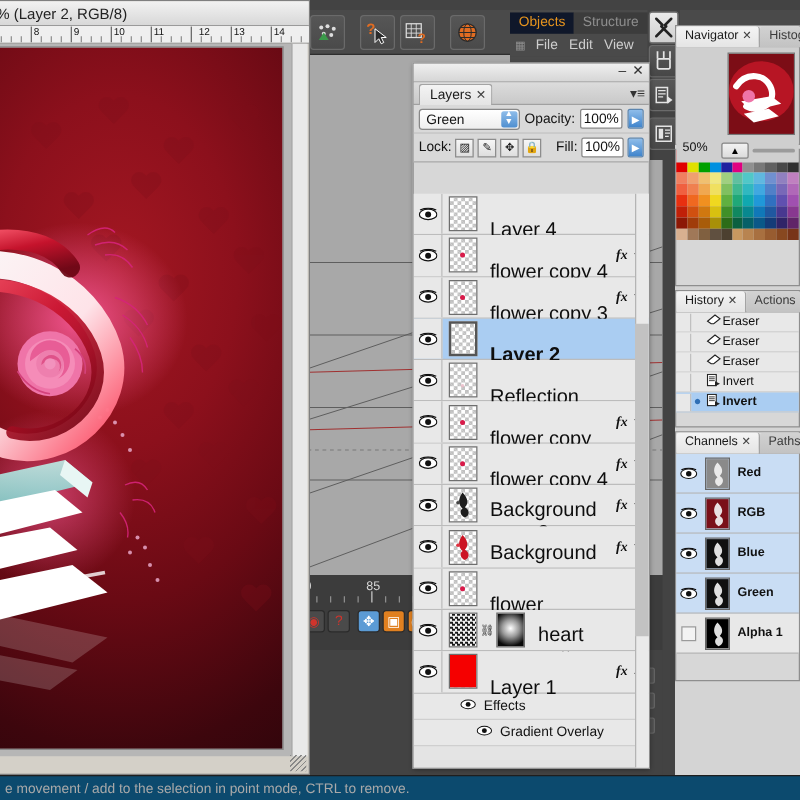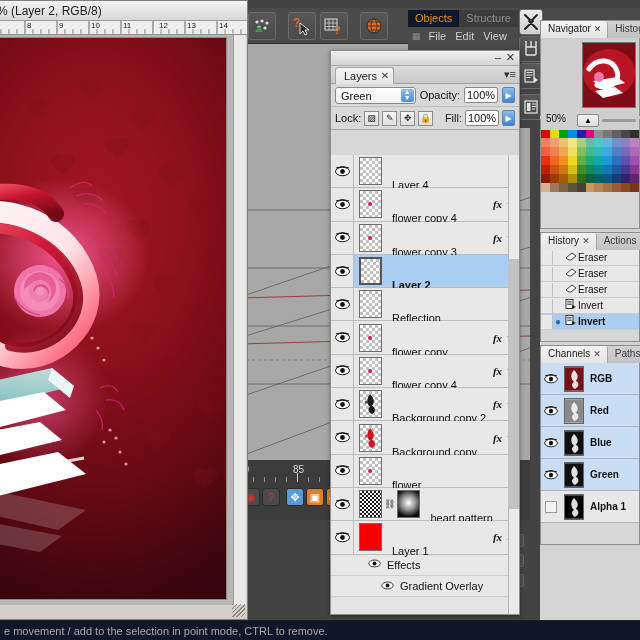--- a/index.html
+++ b/index.html
@@ -46,21 +46,21 @@
     background:#434343; color:#c6c6c6;
   }
   .coord-row { position:absolute; right:6px; display:flex; align-items:center; gap:3px; }
   .coord-spin { width:9px; height:13px; background:#4f4f4f; border:1px solid #636363; border-radius:2px;
      color:#bbb; font-size:6px; display:flex; align-items:center; justify-content:center;}
   .coord-lbl { width:12px; text-align:center; font-size:10px; color:#d2d2d2; }
   .coord-inp { width:26px; height:13px; background:#4f4f4f; border:1px solid #636363; border-radius:2px; }
 
   #c4d-status {
     position:absolute; left:0; top:620px; width:640px; height:20px;
-    background:#0f172a; color:#a9a9a9; font-size:11px;
+    background:#0c4a6e; color:#a9a9a9; font-size:11px;
     display:flex; align-items:center; padding-left:4px;
     border-top:1px solid #1e1e1e;
   }
 
   
   #obj-panel { position:absolute; left:408px; top:10px; width:112px; height:450px; background:#434343; }
   .obj-tabs { display:flex; height:17px; }
   .obj-tab { padding:2px 7px 0 7px; font-size:11px; color:#8e8e8e; background:#3c3c3c; }
   .obj-tab.active { color:#e8951e; background:#0f172a; }
   .obj-menu { height:18px; background:#4a4a4a; display:flex; align-items:center; gap:9px;
@@ -146,21 +146,21 @@
   .eye-cell { width:23px; height:100%; display:flex; align-items:center; justify-content:center;
      border-right:1px solid #bcbcbc; background:#e8e8e8;}
   .layer-row.sel .eye-cell { background:#e8e8e8; }
   .thumb { width:23px; height:28px; margin-left:5px; border:1px solid #6e6e6e; flex:none;
     background-image:
       linear-gradient(45deg,#c0c0c0 25%,transparent 25%,transparent 75%,#c0c0c0 75%),
       linear-gradient(45deg,#c0c0c0 25%,transparent 25%,transparent 75%,#c0c0c0 75%);
     background-size:6px 6px; background-position:0 0,3px 3px; background-color:#fff;
     position:relative; overflow:hidden; }
   .thumb.sel-outline { border:2px solid #555; }
-  .layer-name { margin-left:10px; font-size:11px; color:#0e0e0e; flex:1;margin-top:28px; }
+  .layer-name { margin-left:10px; font-size:16px; color:#0e0e0e; flex:1;margin-top:28px; }
   .layer-name.bold { font-weight:bold; }
   .fx { font-size:11px; font-style:italic; font-weight:bold; font-family:"Liberation Serif",serif; color:#111; margin-right:4px;}
   .fx-tri { font-size:7px; color:#333; margin-right:6px; }
   .sub-row { height:21px; display:flex; align-items:center; background:#e8e8e8;
      border-bottom:1px solid #cfcfcf; }
   #lp-scroll { position:absolute; right:0; top:104px; width:11px; bottom:0; background:#eaeaea;
      border-left:1px solid #b4b4b4;}
   #lp-thumbbar { position:absolute; right:0; top:104px; width:11px; height:250px; background:#c2c2c2; }
 
   
@@ -939,38 +939,38 @@
     <div id="channel-list">
         <div class="chan-row">
           <span style="width:20px;display:flex;align-items:center;justify-content:center">
             <svg width="14" height="10" viewBox="0 0 15 11">
               <ellipse cx="7.5" cy="5.5" rx="7" ry="4.2" fill="#fff" stroke="#111" stroke-width="1"></ellipse>
               <circle cx="7.5" cy="5.5" r="2.4" fill="#111"></circle>
               <path d="M1 2 Q7.5 -1 14 2" stroke="#111" stroke-width="1" fill="none"></path>
             </svg>
           </span>
           <span class="chan-thumb"><svg width="100%" height="100%" viewBox="0 0 20 26">
-              <rect width="20" height="26" fill="#7a1018"></rect>
+              <rect width="20" height="26" fill="#8a8a8a"></rect>
               <path d="M10 3 C14 7,16 11,12 15 C16 17,16 22,11 24 C7 22,7 18,10 16 C6 13,6 7,10 3Z" fill="#f2f2f2" opacity="0.92"></path>
             </svg></span>
-          <span class="chan-name">RGB</span>
+          <span class="chan-name">Red</span>
         </div>
         <div class="chan-row">
           <span style="width:20px;display:flex;align-items:center;justify-content:center">
             <svg width="14" height="10" viewBox="0 0 15 11">
               <ellipse cx="7.5" cy="5.5" rx="7" ry="4.2" fill="#fff" stroke="#111" stroke-width="1"></ellipse>
               <circle cx="7.5" cy="5.5" r="2.4" fill="#111"></circle>
               <path d="M1 2 Q7.5 -1 14 2" stroke="#111" stroke-width="1" fill="none"></path>
             </svg>
           </span>
           <span class="chan-thumb"><svg width="100%" height="100%" viewBox="0 0 20 26">
-              <rect width="20" height="26" fill="#8a8a8a"></rect>
+              <rect width="20" height="26" fill="#7a1018"></rect>
               <path d="M10 3 C14 7,16 11,12 15 C16 17,16 22,11 24 C7 22,7 18,10 16 C6 13,6 7,10 3Z" fill="#f2f2f2" opacity="0.92"></path>
             </svg></span>
-          <span class="chan-name">Red</span>
+          <span class="chan-name">RGB</span>
         </div>
         <div class="chan-row">
           <span style="width:20px;display:flex;align-items:center;justify-content:center">
             <svg width="14" height="10" viewBox="0 0 15 11">
               <ellipse cx="7.5" cy="5.5" rx="7" ry="4.2" fill="#fff" stroke="#111" stroke-width="1"></ellipse>
               <circle cx="7.5" cy="5.5" r="2.4" fill="#111"></circle>
               <path d="M1 2 Q7.5 -1 14 2" stroke="#111" stroke-width="1" fill="none"></path>
             </svg>
           </span>
           <span class="chan-thumb"><svg width="100%" height="100%" viewBox="0 0 20 26">

